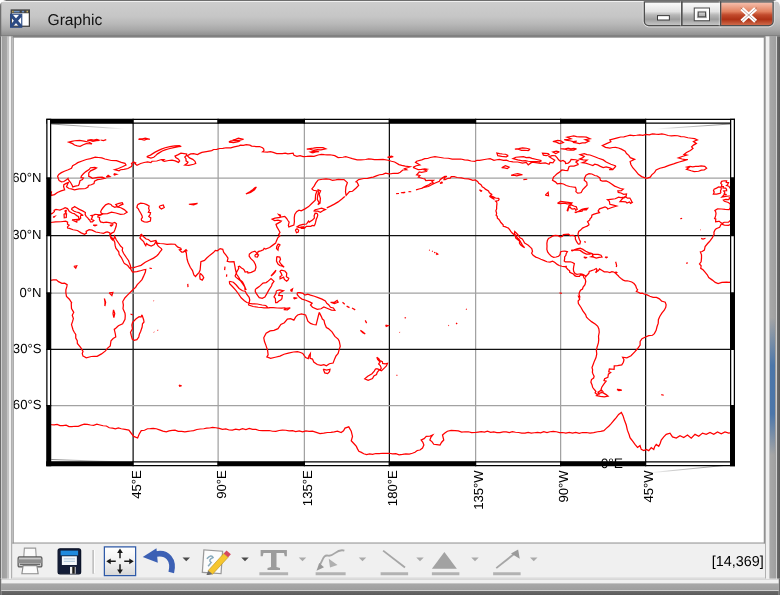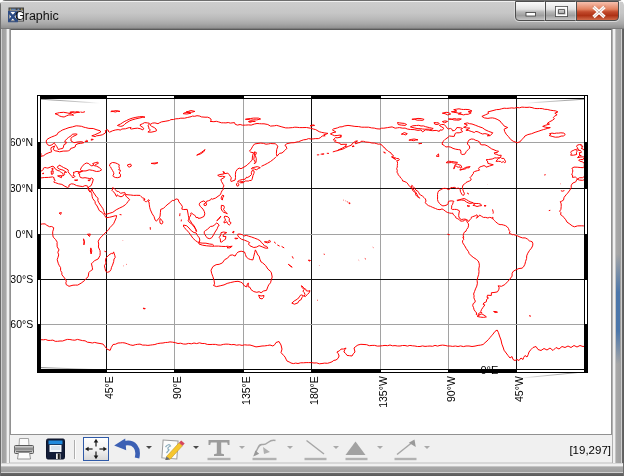--- a/index.html
+++ b/index.html
@@ -6,21 +6,21 @@
  font-family:"Liberation Sans",sans-serif;background:#fff;}
 #win{position:absolute;left:0;top:0;width:624px;height:476px;
  border-radius:5px 5px 0 0;overflow:hidden;}
 
 #titlebar{position:absolute;left:0;top:0;width:624px;height:29px;
  background:linear-gradient(#6e6e6e 0,#6e6e6e 1px,#f0f0f0 1px,#f0f0f0 2px,#cdcdcd 2px,#c6c6c6 45%,#b9b9b9 65%,#a8a8a8 82%,#909090 97%,#5f5f5f 100%);
  box-sizing:border-box;
  border-radius:5px 5px 0 0;}
 #titlebar .edge{position:absolute;left:0;top:0;width:1px;height:29px;background:#6e6e6e;}
 #ticon{position:absolute;left:8px;top:7px;width:17px;height:16px;}
-#ttext{position:absolute;left:15px;top:9px;font-size:12.5px;color:#111;}
+#ttext{position:absolute;left:38px;top:9px;font-size:12.5px;color:#111;}
 
 .wbtn{position:absolute;top:1px;height:20px;box-sizing:border-box;
  box-shadow:0 1px 0 rgba(255,255,255,0.5),-1px 0 0 rgba(255,255,255,0.3),1px 0 0 rgba(255,255,255,0.3);
  border:1px solid #4e4e4e;background:linear-gradient(#fbfbfb 0%,#e2e2e2 40%,#b8b8b8 55%,#9e9e9e 75%,#c6c6c6 100%);}
 #btnmin{left:515px;width:31px;border-radius:0 0 0 4px;}
 #btnmax{left:545px;width:32px;}
 #btnclose{left:576px;width:43px;border-radius:0 0 4px 0;
  background:linear-gradient(#f6c0ae 0%,#e2815f 40%,#c24a2c 55%,#ae3215 75%,#d06a4a 100%);}
 .wbtn svg{position:absolute;left:0;top:0;}
 
@@ -162,21 +162,21 @@
    <path d="M12.5 4.5 L22.5 18 L2.5 18 Z" fill="#a2a2a2"></path>
    <rect x="2.5" y="20.8" width="22" height="2.4" fill="#b2b2b2"></rect>
  </svg>
  <div class="caret dis" style="left:377px"></div>
  <svg class="ticon" style="left:392px" width="28" height="24" viewBox="0 0 28 24">
    <line x1="5" y1="17.5" x2="19.5" y2="6" stroke="#a6a6a6" stroke-width="1.5"></line>
    <path d="M22.5 2.5 L23.8 10 L16.8 5.8 Z" fill="#9a9a9a"></path>
    <rect x="2.5" y="20.8" width="22" height="2.4" fill="#b2b2b2"></rect>
  </svg>
  <div class="caret dis" style="left:424px"></div>
- <div id="status">[19,297]</div>
+ <div id="status">[14,369]</div>
  <div id="bbot"></div>
  <svg width="624" height="476" viewBox="0 0 624 476" style="position:absolute;left:0;top:0" font-family="Liberation Sans, sans-serif">
 <defs>
         <clipPath id="mapclip">
           <rect x="38.6" y="97.0" width="547.4" height="273.0"></rect>
         </clipPath>
         <clipPath id="cliclip">
           <rect x="11" y="30" width="600" height="400"></rect>
         </clipPath>
       </defs>

